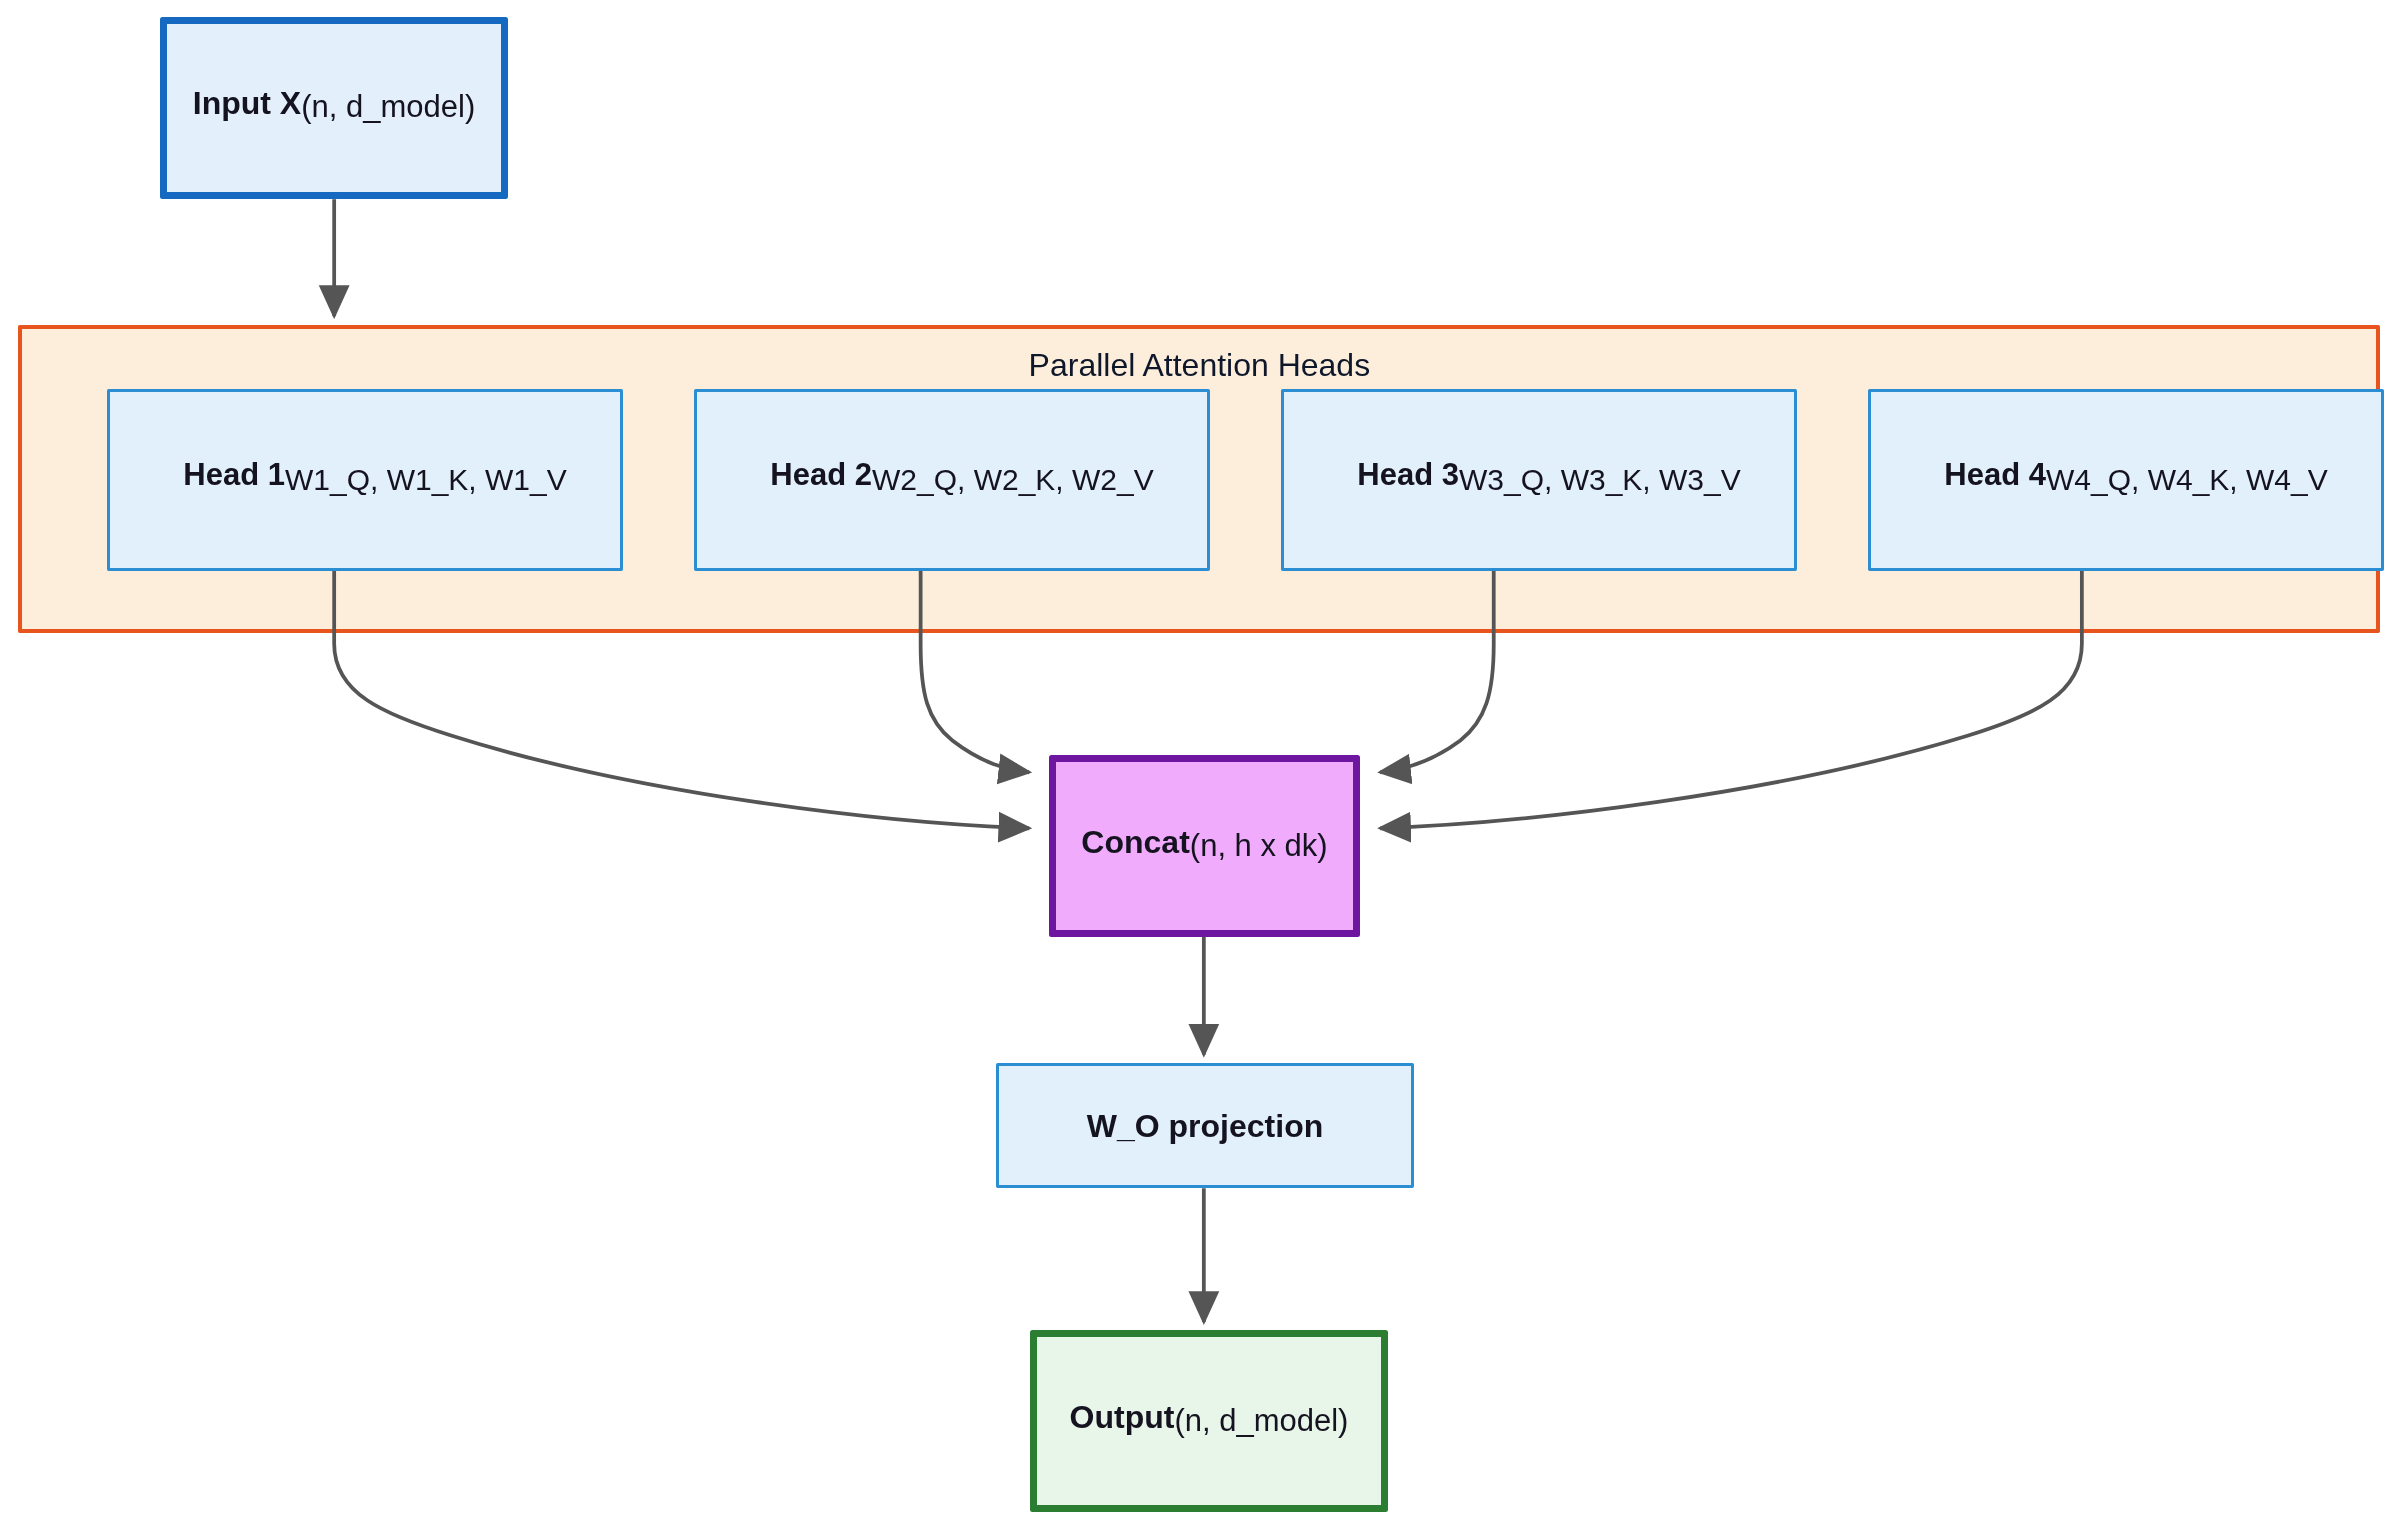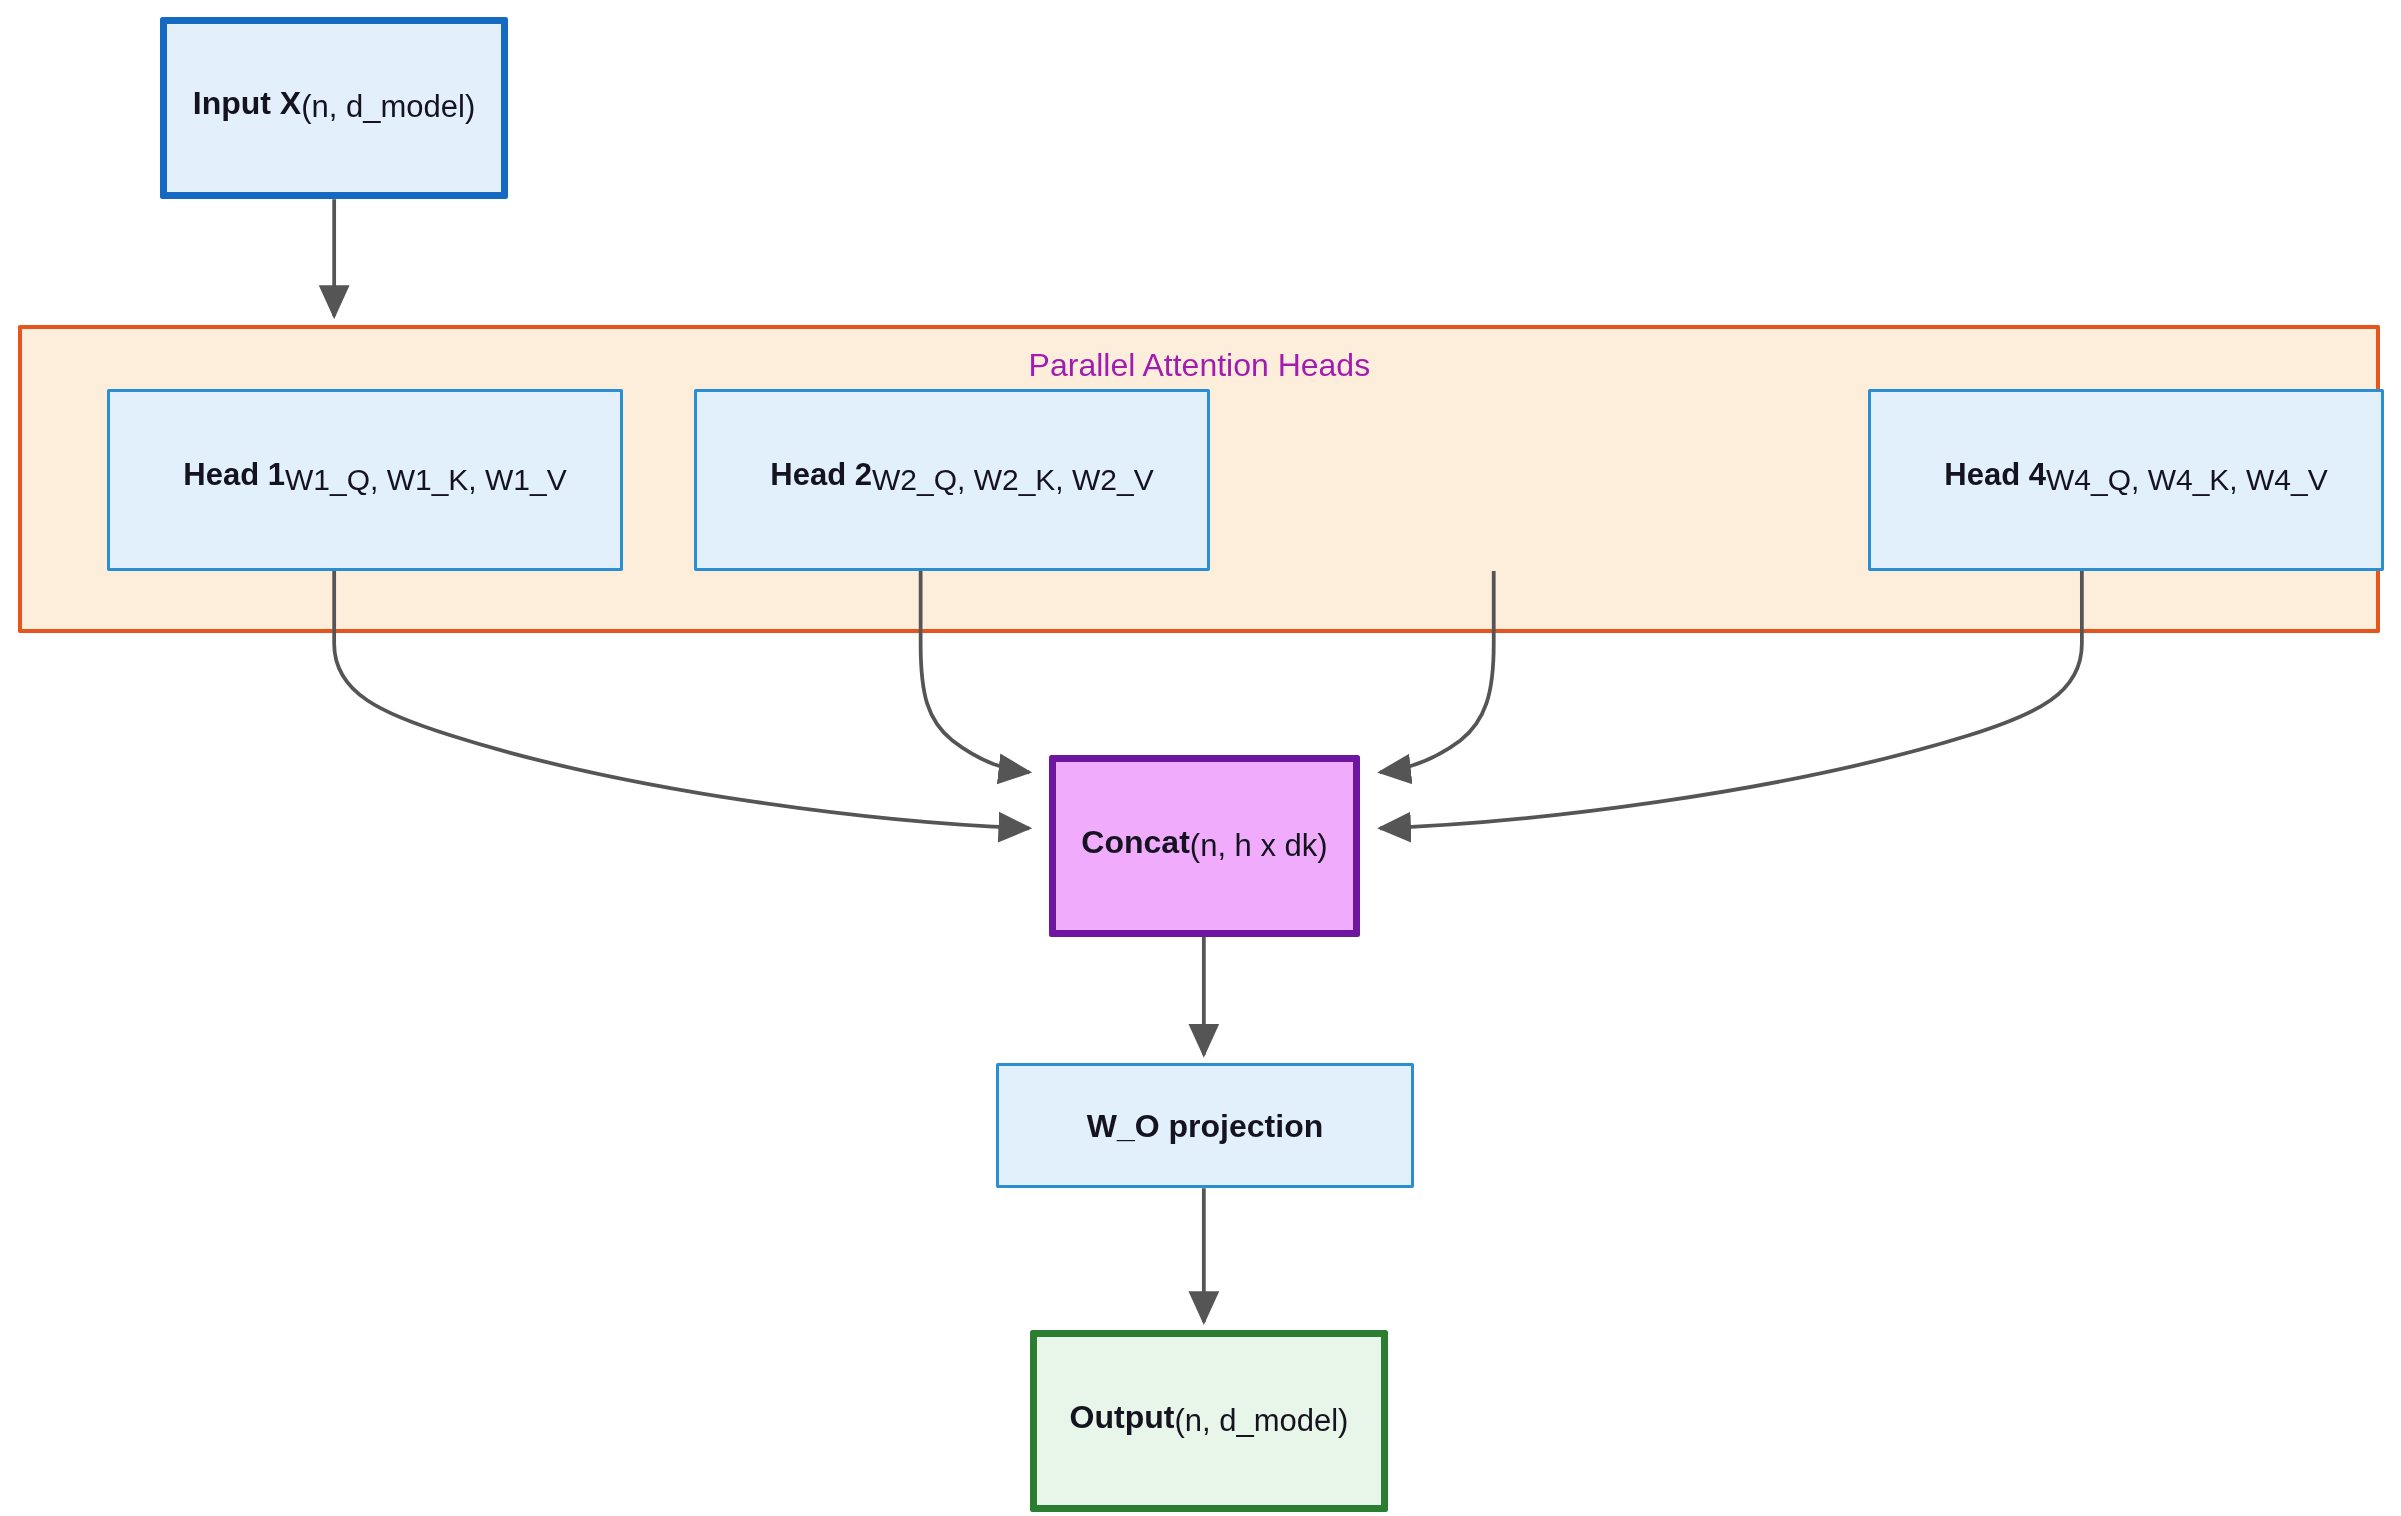--- a/index.html
+++ b/index.html
@@ -77,21 +77,21 @@
     border-radius: 1.7px;
     z-index: 2;
   }
   #subgraph-label {
     position: absolute;
     left: 0;
     top: 18.4px;
     width: 100%;
     text-align: center;
     font-size: 32px;
-    color: #a21caf;
+    color: #0f172a;
     white-space: nowrap;
   }
 
   .head-node {
     background: #e2f0fb;
     border: 3.3px solid #2b8dd2;
     border-radius: 1.7px;
     top: 389px;
     width: 516px;
     height: 182px;
@@ -181,20 +181,24 @@
   <div class="node head-node" id="node-head1">
     <div class="title">Head 1</div>
     <div class="sub">W1_Q, W1_K, W1_V</div>
   </div>
 
   <div class="node head-node" id="node-head2">
     <div class="title">Head 2</div>
     <div class="sub">W2_Q, W2_K, W2_V</div>
   </div>
 
+  <div class="node head-node" id="node-head3">
+    <div class="title">Head 3</div>
+    <div class="sub">W3_Q, W3_K, W3_V</div>
+  </div>
 
   <div class="node head-node" id="node-head4">
     <div class="title">Head 4</div>
     <div class="sub">W4_Q, W4_K, W4_V</div>
   </div>
 
   <div class="node" id="node-concat">
     <div class="title">Concat</div>
     <div class="sub">(n, h x dk)</div>
   </div>

